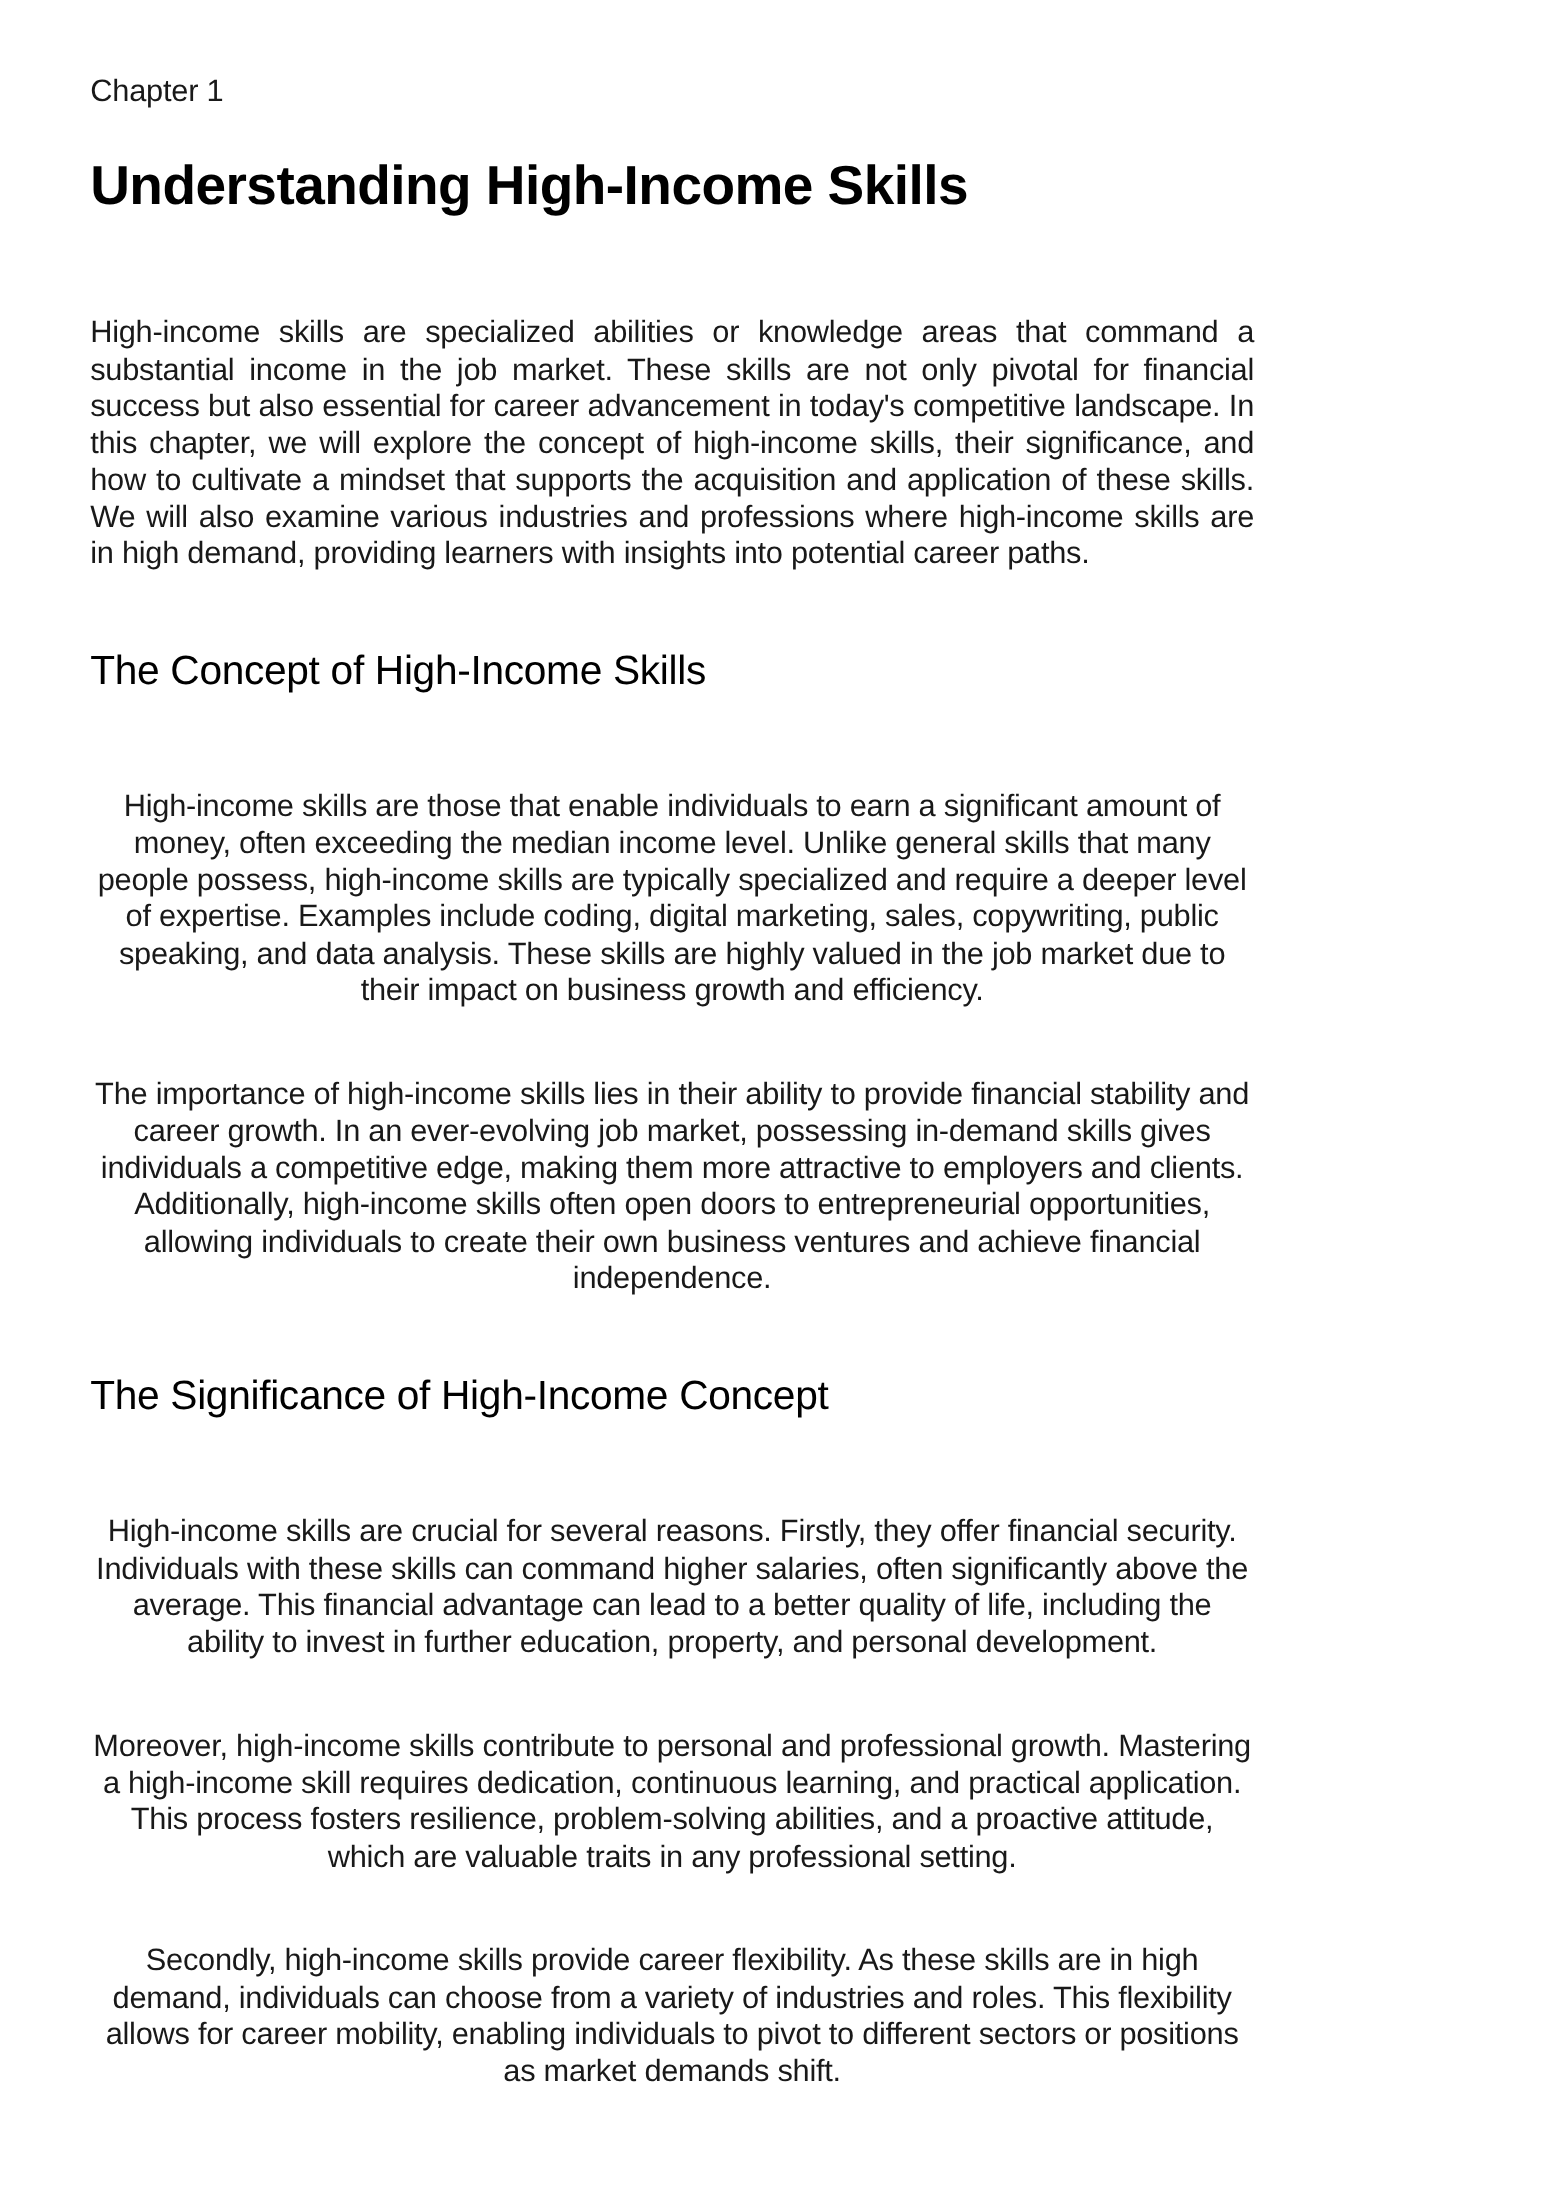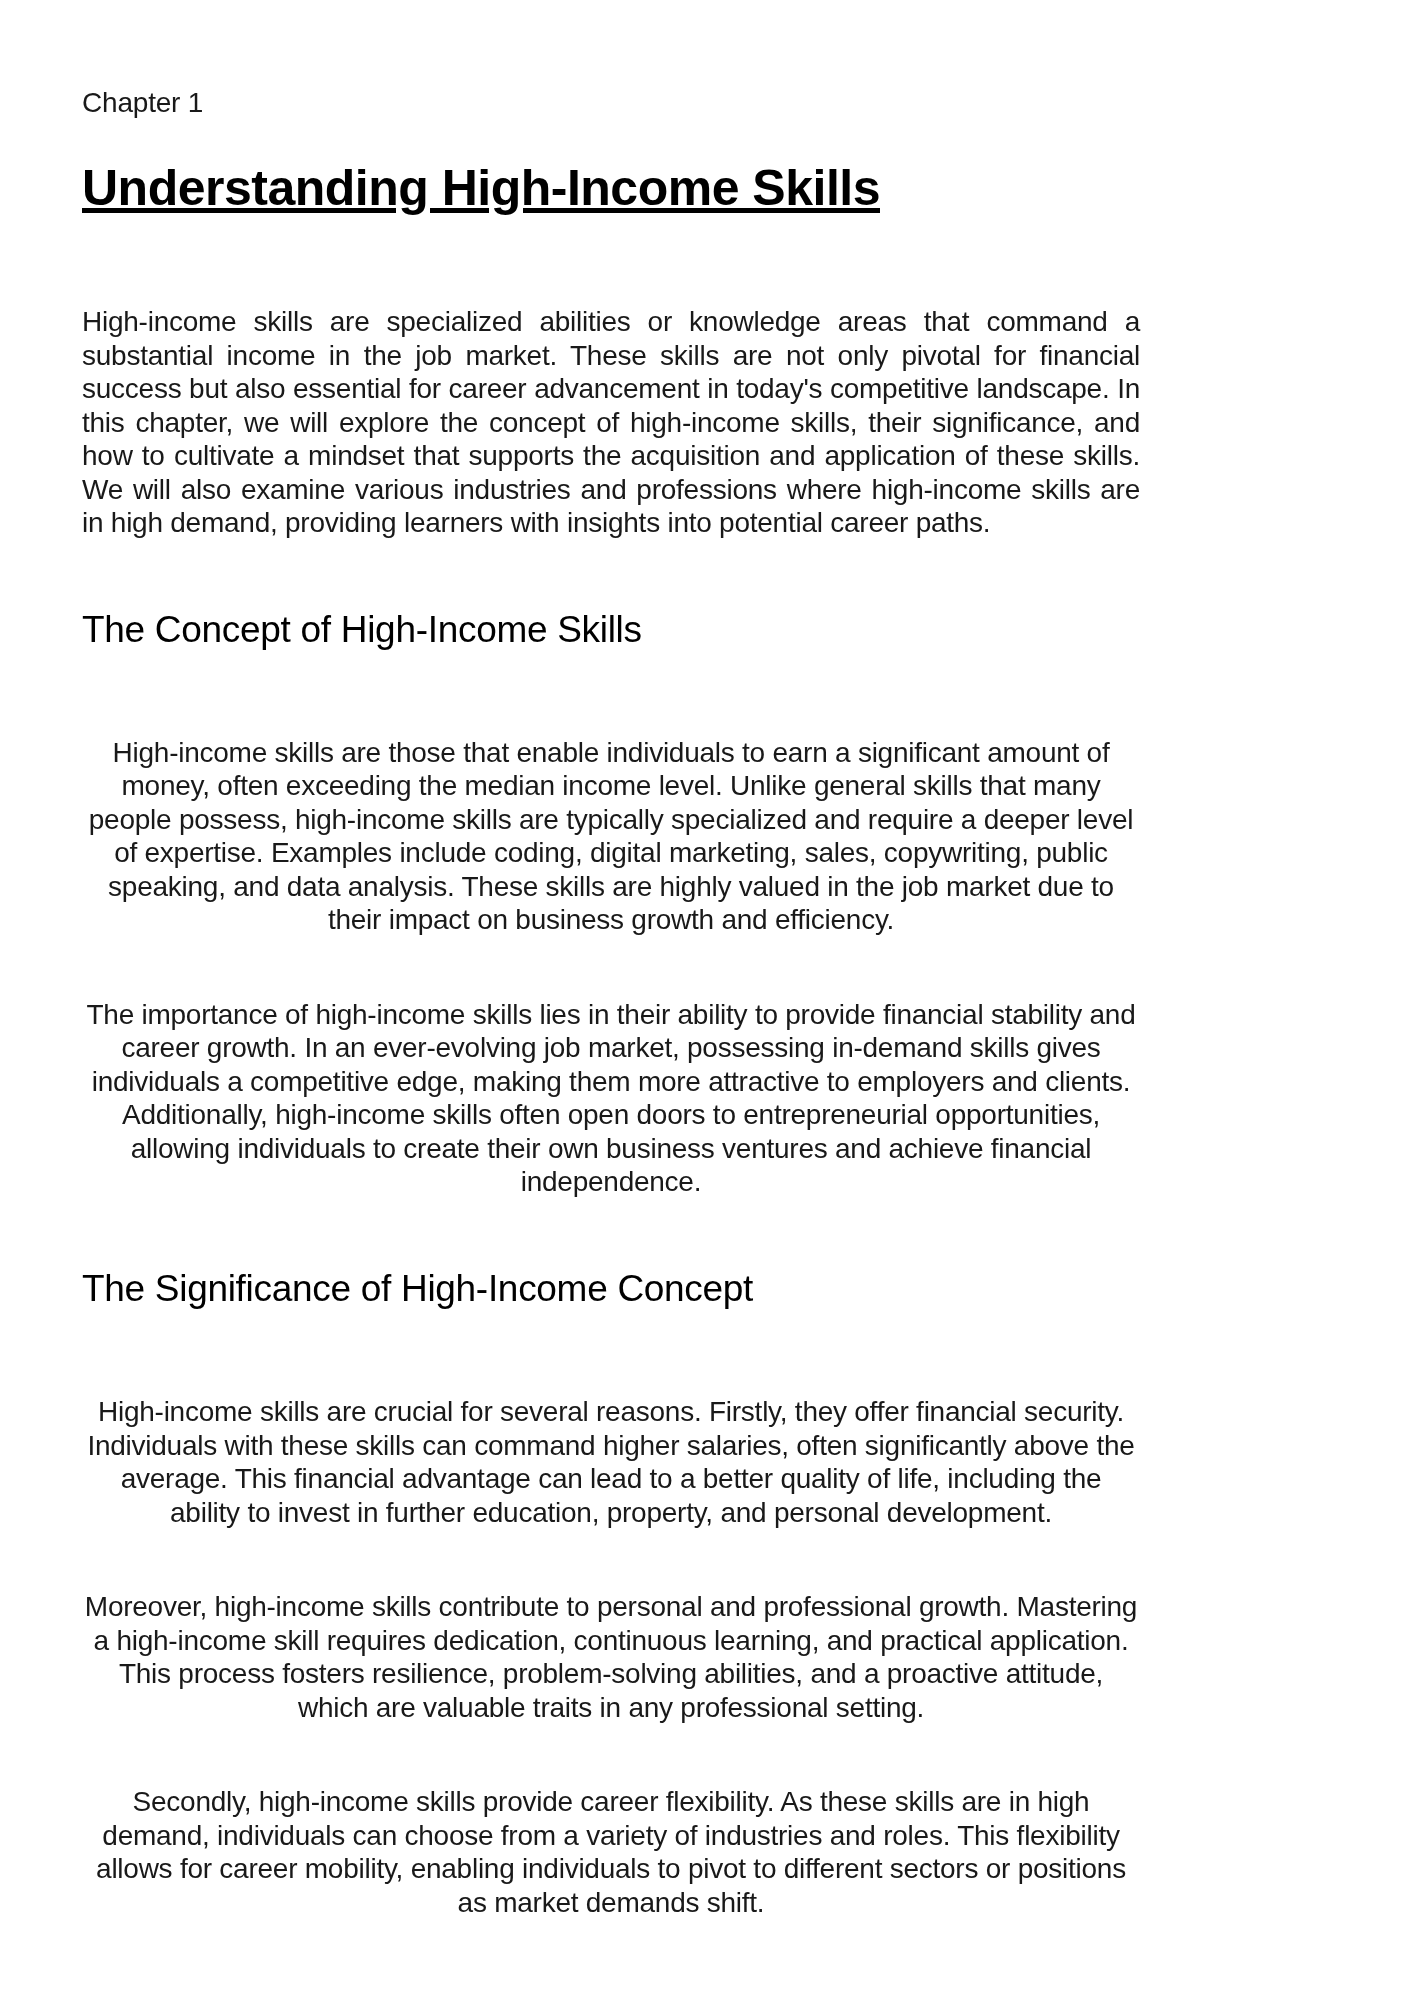--- a/index.html
+++ b/index.html
@@ -11,38 +11,37 @@
     width: 1414px;
     height: 2000px;
     overflow: hidden;
     font-family: "Liberation Sans", sans-serif;
     color: #191919;
   }
   .page {
     box-sizing: border-box;
     width: 1204px;
     height: 2000px;
-    padding: 86px 64px 0 82px;
+    padding: 66px 64px 0 82px;
     background: #ffffff;
   }
   .chapter-label {
     margin: 0;
     font-size: 28px;
     line-height: 1.2;
     letter-spacing: -0.2px;
     color: #191919;
   }
   h1.doc-title {
     margin: 40px 0 88px 0;
     font-size: 50px;
     line-height: 1.15;
     font-weight: 700;
     letter-spacing: -0.5px;
     color: #000000;
-    text-decoration: underline;
   }
   h2.section-heading {
     margin: 68px 0 84px 0;
     font-size: 37px;
     line-height: 1.2;
     font-weight: 400;
     letter-spacing: -0.3px;
     color: #000000;
   }
   p.body-para {

